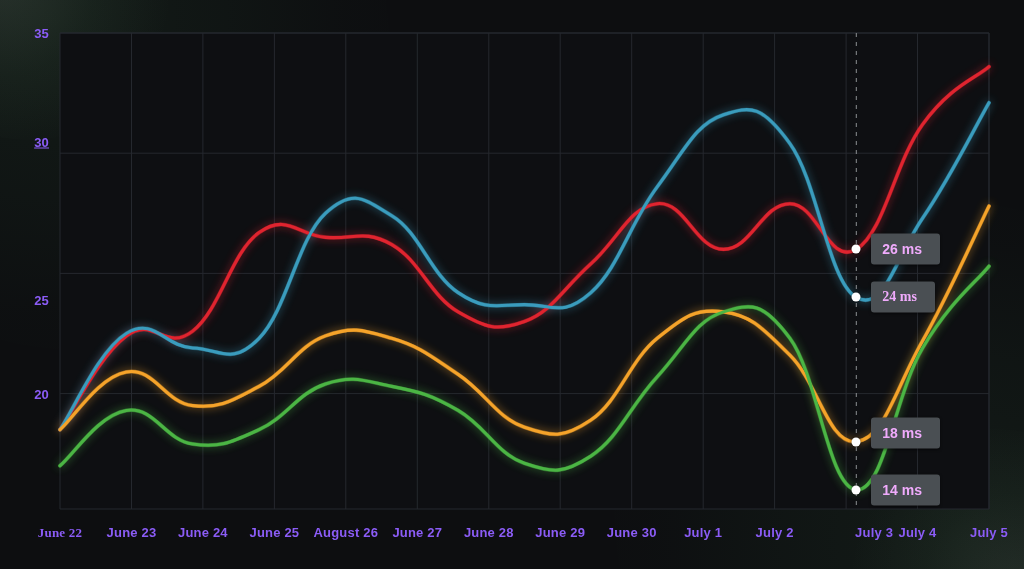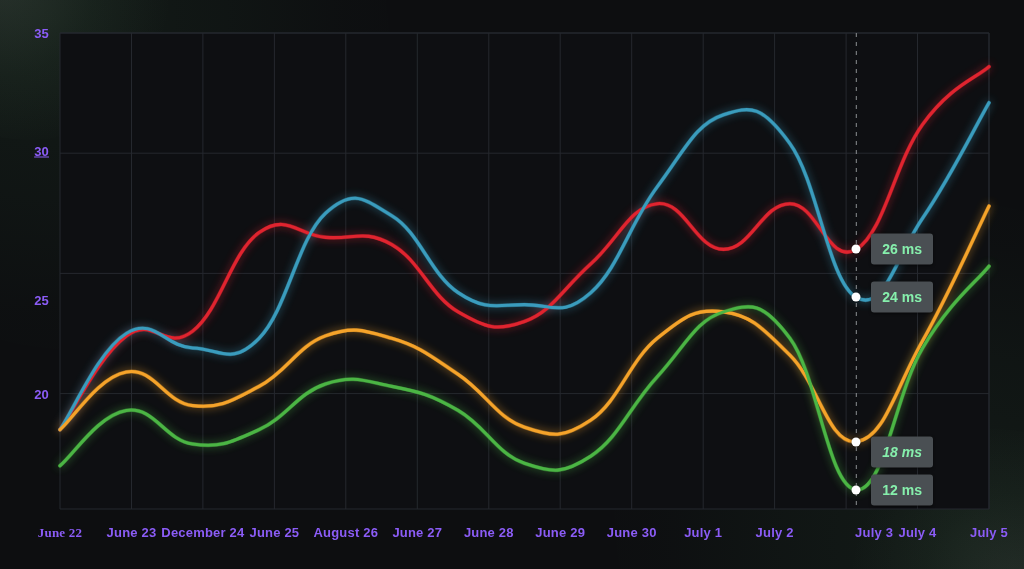--- a/index.html
+++ b/index.html
@@ -101,25 +101,25 @@
   .tick-x {
     transform: translateX(-50%);
     font-weight: bold;
   }
 
   
   .flag {
     position: absolute;
     transform: translateY(-50%);
     background: #4a4f53;
-    color: #86efac;
+    color: #f0abfc;
     font-size: 14px;
     font-weight: bold;
     line-height: 1;
-    padding: 8px 11px 9px 11px;
+    padding: 8px 18px 9px 11px;
     border-radius: 3px;
     white-space: nowrap;
     box-shadow: 0 1px 3px rgba(0,0,0,0.45);
   }
   .marker {
     position: absolute;
     width: 9px;
     height: 9px;
     border-radius: 50%;
     background: #ffffff;
@@ -187,47 +187,47 @@
         <path d="M 60.00 429.67 C 73.94 409.47, 98.49 350.67, 126.36 333.51 C 154.23 316.34, 164.84 346.92, 192.71 347.93 C 220.58 348.94, 231.20 366.58, 259.07 338.31 C 286.94 310.04, 297.56 239.05, 325.43 213.30 C 353.30 187.56, 363.92 199.05, 391.79 215.71 C 419.66 232.37, 430.27 273.96, 458.14 292.64 C 486.01 311.32, 496.63 304.66, 524.50 304.66 C 552.37 304.66, 562.99 317.37, 590.86 292.64 C 618.73 267.90, 629.34 224.22, 657.21 186.86 C 685.08 149.50, 695.70 123.82, 723.57 114.74 C 751.44 105.65, 762.06 105.22, 789.93 143.59 C 817.80 181.95, 828.42 281.79, 856.29 297.44 C 884.16 313.09, 894.77 259.00, 922.64 218.11 C 950.51 177.22, 975.07 126.95, 989.00 102.72" fill="none" stroke="#3a9cbd" stroke-width="3.1" stroke-linecap="round" stroke-linejoin="round"></path>
         <path d="M 60.00 429.67 C 73.94 417.55, 98.49 377.02, 126.36 371.97 C 154.23 366.92, 164.84 402.60, 192.71 405.63 C 220.58 408.66, 231.20 401.03, 259.07 386.39 C 286.94 371.75, 297.56 346.01, 325.43 335.91 C 353.30 325.81, 363.92 330.24, 391.79 338.31 C 419.66 346.39, 430.27 355.69, 458.14 374.37 C 486.01 393.05, 496.63 417.67, 524.50 427.26 C 552.37 436.85, 562.99 438.73, 590.86 420.05 C 618.73 401.37, 629.34 361.03, 657.21 338.31 C 685.08 315.59, 695.70 308.33, 723.57 311.87 C 751.44 315.40, 762.06 327.88, 789.93 355.14 C 817.80 382.40, 828.42 444.72, 856.29 441.69 C 884.16 438.66, 894.77 390.19, 922.64 340.72 C 950.51 291.24, 975.07 234.36, 989.00 206.09" fill="none" stroke="#f5a32a" stroke-width="3.1" stroke-linecap="round" stroke-linejoin="round"></path>
         <path d="M 60.00 465.73 C 73.94 454.12, 98.49 414.98, 126.36 410.43 C 154.23 405.89, 164.84 440.05, 192.71 444.09 C 220.58 448.13, 231.20 442.29, 259.07 429.67 C 286.94 417.05, 297.56 393.08, 325.43 383.99 C 353.30 374.90, 363.92 380.84, 391.79 386.39 C 419.66 391.95, 430.27 394.28, 458.14 410.43 C 486.01 426.59, 496.63 453.73, 524.50 463.32 C 552.37 472.92, 562.99 474.29, 590.86 456.11 C 618.73 437.94, 629.34 407.07, 657.21 376.78 C 685.08 346.49, 695.70 319.95, 723.57 311.87 C 751.44 303.79, 762.06 300.95, 789.93 338.31 C 817.80 375.67, 828.42 487.75, 856.29 489.77 C 884.16 491.79, 894.77 394.88, 922.64 347.93 C 950.51 300.98, 975.07 283.36, 989.00 266.19" fill="none" stroke="#4bb544" stroke-width="3.1" stroke-linecap="round" stroke-linejoin="round"></path>
       </g>
 
     <line id="cursor-line" x1="856.3" y1="33" x2="856.3" y2="509" stroke="#8d8f93" stroke-width="1" stroke-dasharray="4 5"></line>
   </svg>
 
   <div class="y-axis-labels">
     <div class="tick tick-y" id="yt0" style="top: 33px;">35</div>
-    <div class="tick tick-y" id="yt1" style="top: 151px; text-decoration: underline;">30</div>
+    <div class="tick tick-y" id="yt1" style="top: 142px; text-decoration: underline;">30</div>
     <div class="tick tick-y" id="yt2" style="top: 273.4px; margin-top: 27px;">25</div>
     <div class="tick tick-y" id="yt3" style="top: 393.6px;">20</div>
   </div>
 
   <div id="x-axis">
       <div class="tick tick-x" style="left: 60px; top: 525px; font-family: Liberation Serif, serif;">June 22</div>
       <div class="tick tick-x" style="left: 131.5px; top: 525px;">June 23</div>
-      <div class="tick tick-x" style="left: 202.9px; top: 525px;">December 24</div>
+      <div class="tick tick-x" style="left: 202.9px; top: 525px;">June 24</div>
       <div class="tick tick-x" style="left: 274.4px; top: 525px;">June 25</div>
       <div class="tick tick-x" style="left: 345.8px; top: 525px;">August 26</div>
       <div class="tick tick-x" style="left: 417.3px; top: 525px;">June 27</div>
       <div class="tick tick-x" style="left: 488.8px; top: 525px;">June 28</div>
       <div class="tick tick-x" style="left: 560.2px; top: 525px;">June 29</div>
       <div class="tick tick-x" style="left: 631.7px; top: 525px;">June 30</div>
       <div class="tick tick-x" style="left: 703.2px; top: 525px;">July 1</div>
       <div class="tick tick-x" style="left: 774.6px; top: 525px;">July 2</div>
       <div class="tick tick-x" style="left: 846.1px; top: 525px; margin-left: 28px;">July 3</div>
       <div class="tick tick-x" style="left: 917.5px; top: 525px;">July 4</div>
       <div class="tick tick-x" style="left: 989px; top: 525px;">July 5</div>
     </div>
 
   <div class="marker" id="mk-red" style="left: 856.3px; top: 249.4px;"></div>
   <div class="flag" id="fl-red" style="left: 871.3px; top: 249.4px;">26 ms</div>
 
   <div class="marker" id="mk-blue" style="left: 856.3px; top: 297.4px;"></div>
-  <div class="flag" id="fl-blue" style="left: 871.3px; top: 297.4px;">24 ms</div>
+  <div class="flag" id="fl-blue" style="left: 871.3px; top: 297.4px; font-family: Liberation Serif, serif;">24 ms</div>
 
   <div class="marker" id="mk-orange" style="left: 856.3px; top: 441.7px;"></div>
-  <div class="flag" id="fl-orange" style="left: 871.3px; top: 452px; font-style: italic;">18 ms</div>
+  <div class="flag" id="fl-orange" style="left: 871.3px; top: 433px;">18 ms</div>
 
   <div class="marker" id="mk-green" style="left: 856.3px; top: 489.8px;"></div>
-  <div class="flag" id="fl-green" style="left: 871.3px; top: 489.8px;">12 ms</div>
+  <div class="flag" id="fl-green" style="left: 871.3px; top: 489.8px;">14 ms</div>
 
 </div>
 
 </body></html>

